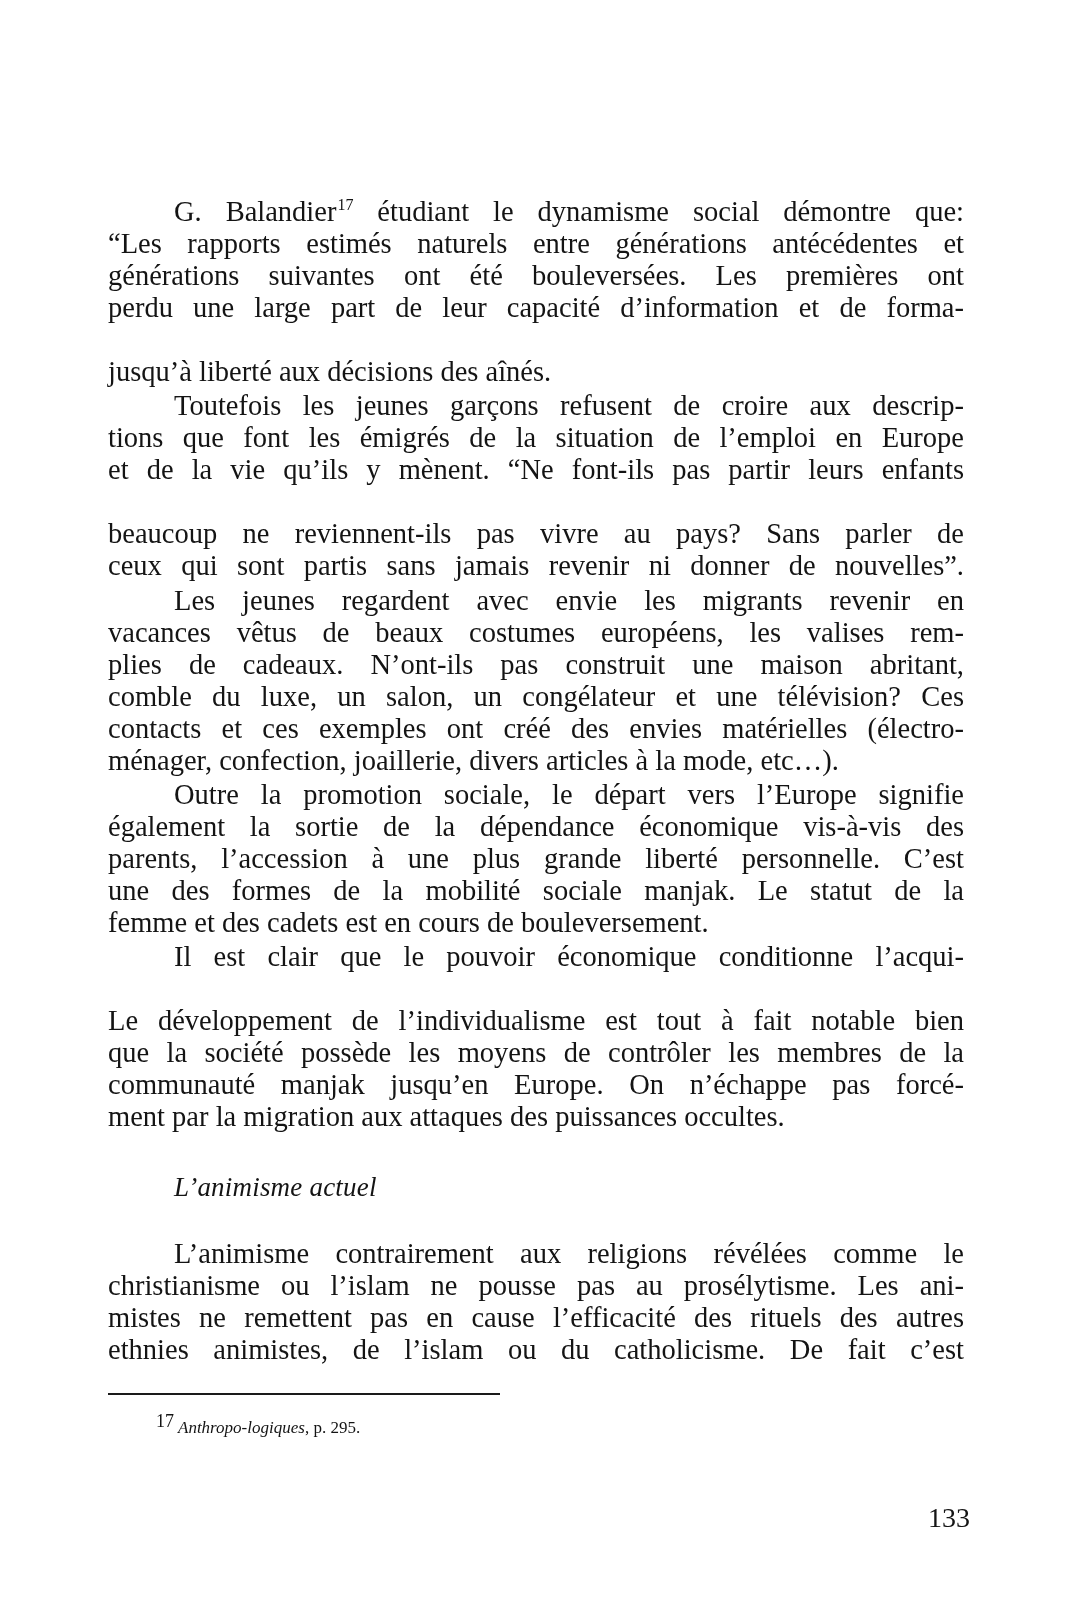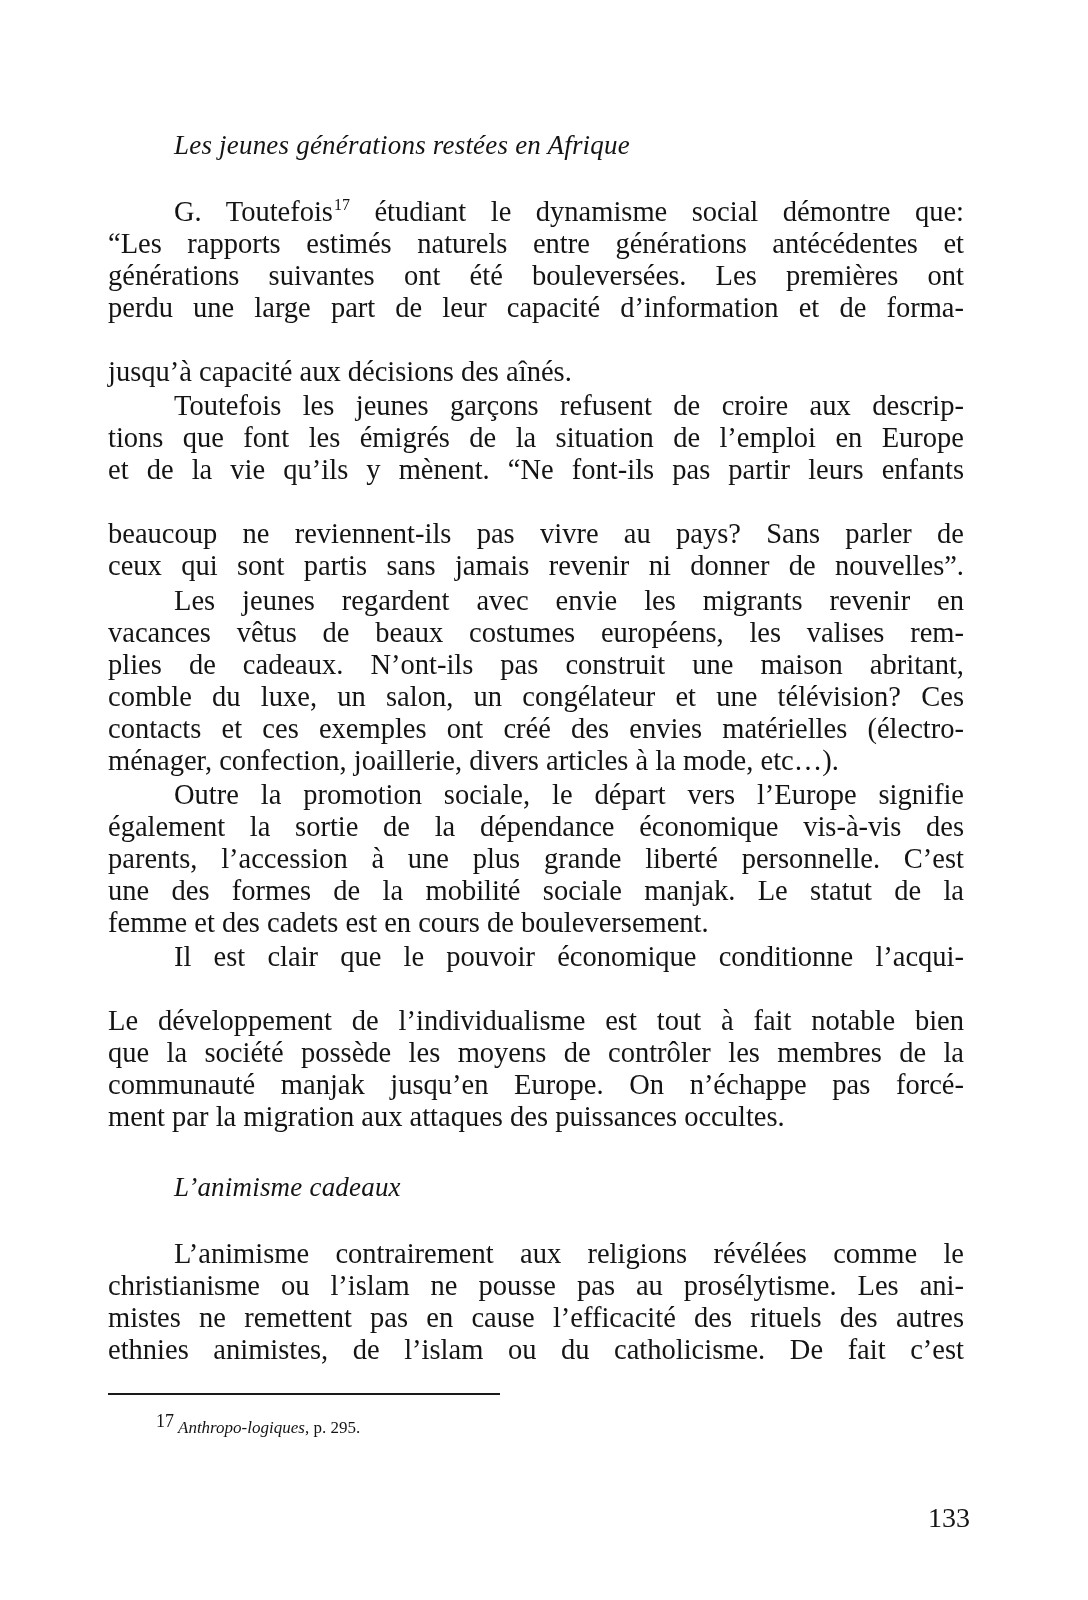--- a/index.html
+++ b/index.html
@@ -79,27 +79,26 @@
     top: 1502px;
     font-size: 28px;
     line-height: 32px;
   }
 </style>
 </head>
 <body>
 
 <div class="page">
 
-  <div class="heading" style="left:174px; top:129px;">Les jeunes générations restées en Afrique</div>
 
-  <div class="line indent" style="top:196px;"><span>G. Toutefois</span><sup class="fn">17</sup><span> étudiant le dynamisme social démontre que:</span></div>
+  <div class="line indent" style="top:196px;"><span>G. Balandier</span><sup class="fn">17</sup><span> étudiant le dynamisme social démontre que:</span></div>
   <div class="line" style="top:228px;">“Les rapports estimés naturels entre générations antécédentes et</div>
   <div class="line" style="top:260px;">générations suivantes ont été bouleversées. Les premières ont</div>
   <div class="line" style="top:292px;">perdu une large part de leur capacité d’information et de forma-</div>
-  <div class="line last" style="top:356px;">jusqu’à capacité aux décisions des aînés.</div>
+  <div class="line last" style="top:356px;">jusqu’à liberté aux décisions des aînés.</div>
 
   <div class="line indent" style="top:390px;">Toutefois les jeunes garçons refusent de croire aux descrip-</div>
   <div class="line" style="top:422px;">tions que font les émigrés de la situation de l’emploi en Europe</div>
   <div class="line" style="top:454px;">et de la vie qu’ils y mènent. “Ne font-ils pas partir leurs enfants</div>
   <div class="line" style="top:518px;">beaucoup ne reviennent-ils pas vivre au pays? Sans parler de</div>
   <div class="line" style="top:550px;">ceux qui sont partis sans jamais revenir ni donner de nouvelles”.</div>
 
   <div class="line indent" style="top:585px;">Les jeunes regardent avec envie les migrants revenir en</div>
   <div class="line" style="top:617px;">vacances vêtus de beaux costumes européens, les valises rem-</div>
   <div class="line" style="top:649px;">plies de cadeaux. N’ont-ils pas construit une maison abritant,</div>
@@ -112,21 +111,21 @@
   <div class="line" style="top:843px;">parents, l’accession à une plus grande liberté personnelle. C’est</div>
   <div class="line" style="top:875px;">une des formes de la mobilité sociale manjak. Le statut de la</div>
   <div class="line last" style="top:907px;">femme et des cadets est en cours de bouleversement.</div>
 
   <div class="line indent" style="top:941px;">Il est clair que le pouvoir économique conditionne l’acqui-</div>
   <div class="line" style="top:1005px;">Le développement de l’individualisme est tout à fait notable bien</div>
   <div class="line" style="top:1037px;">que la société possède les moyens de contrôler les membres de la</div>
   <div class="line" style="top:1069px;">communauté manjak jusqu’en Europe. On n’échappe pas forcé-</div>
   <div class="line last" style="top:1101px;">ment par la migration aux attaques des puissances occultes.</div>
 
-  <div class="heading" style="left:174px; top:1171px;">L’animisme cadeaux</div>
+  <div class="heading" style="left:174px; top:1171px;">L’animisme actuel</div>
 
   <div class="line indent" style="top:1238px;">L’animisme contrairement aux religions révélées comme le</div>
   <div class="line" style="top:1270px;">christianisme ou l’islam ne pousse pas au prosélytisme. Les ani-</div>
   <div class="line" style="top:1302px;">mistes ne remettent pas en cause l’efficacité des rituels des autres</div>
   <div class="line" style="top:1334px;">ethnies animistes, de l’islam ou du catholicisme. De fait c’est</div>
 
   <div class="rule"></div>
 
   <div class="footnote">
     <span class="fn-num">17</span><span class="fn-title">Anthropo-logiques</span><span>, p. 295.</span>

